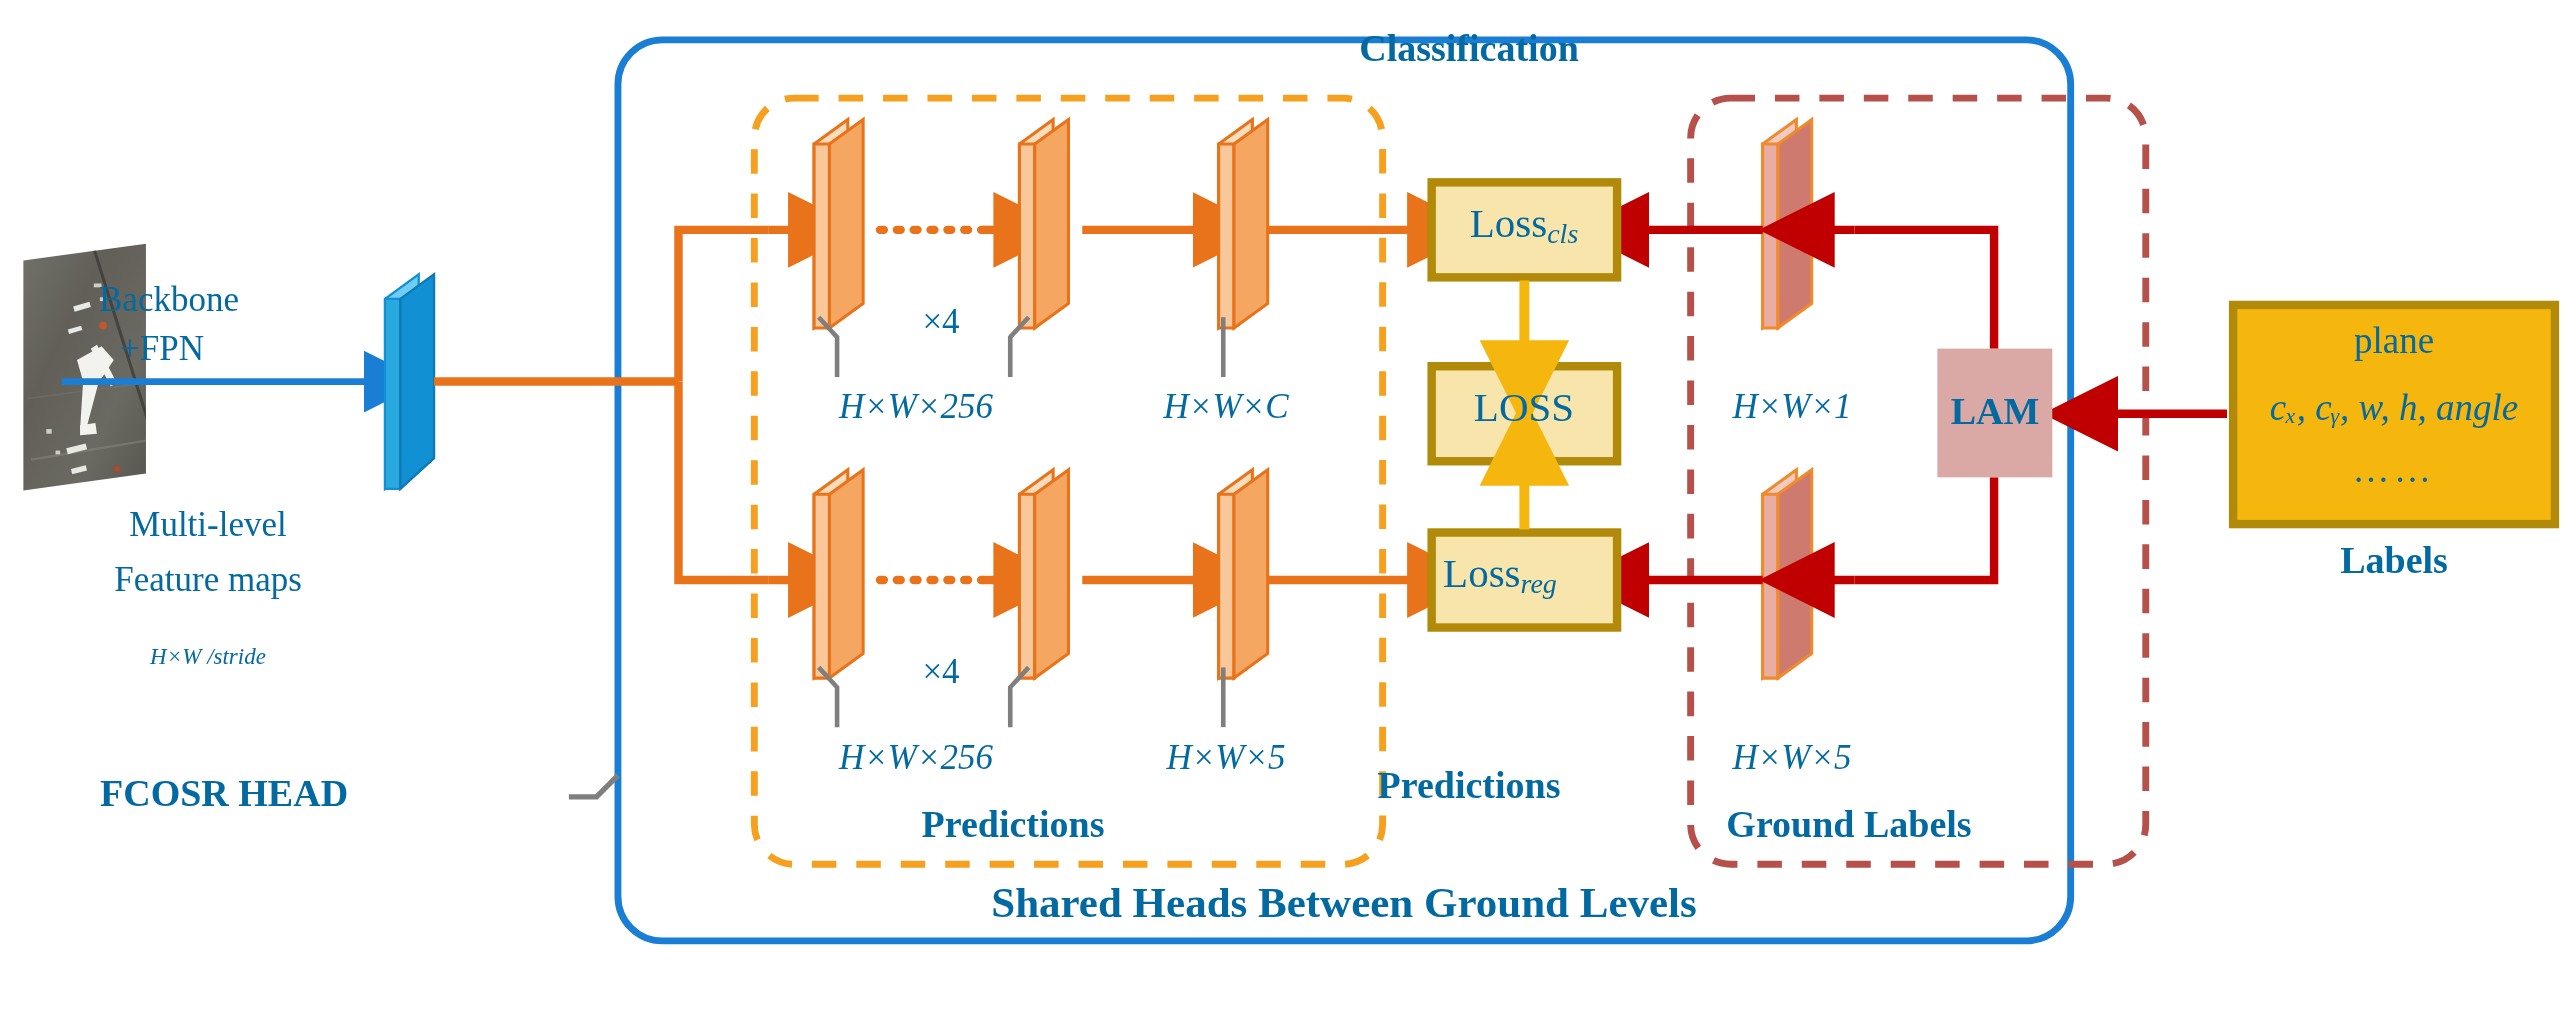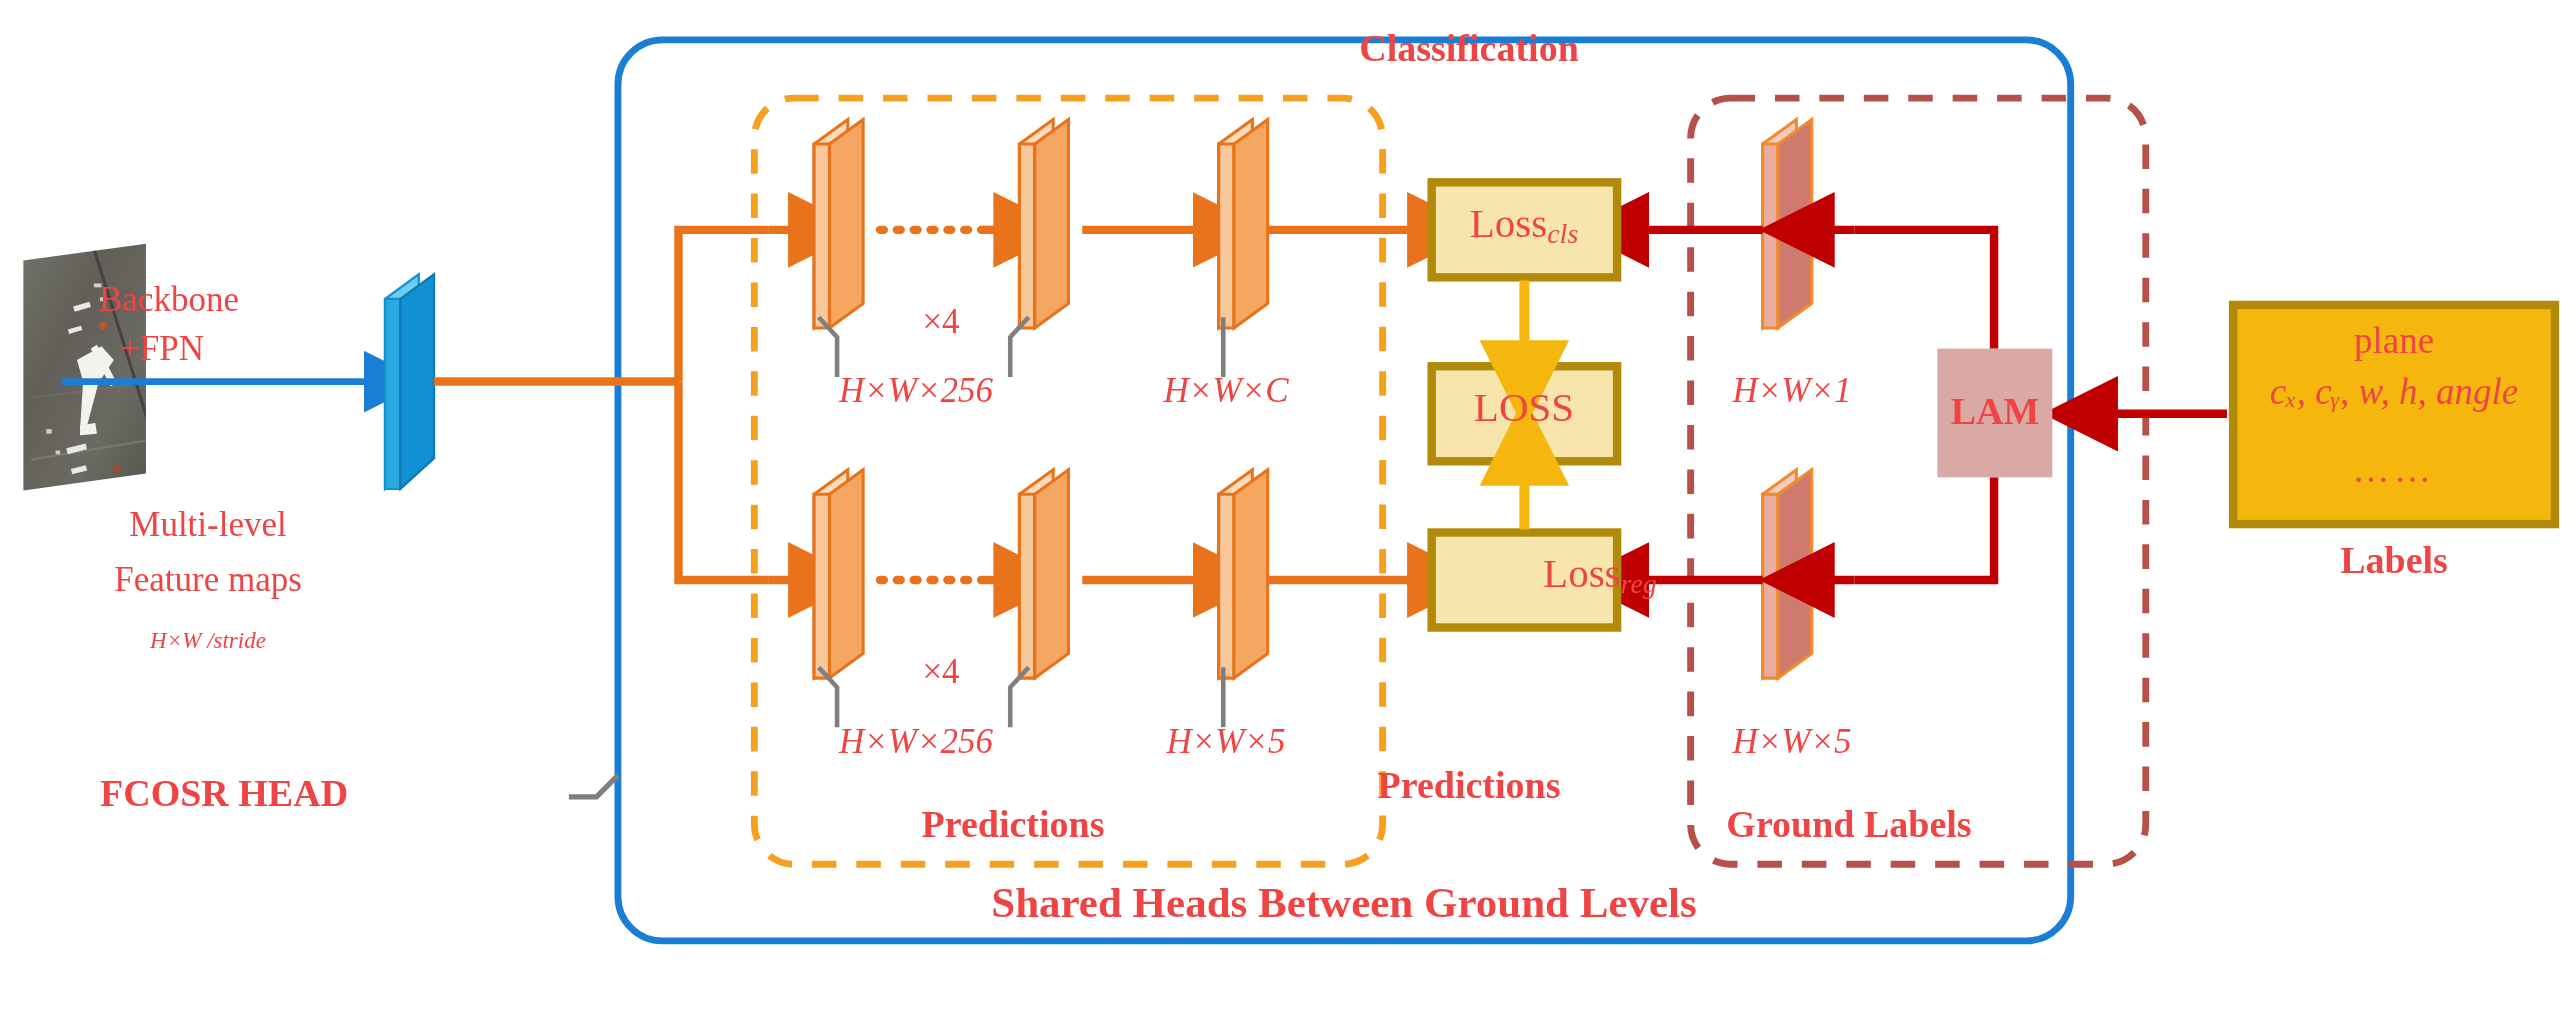--- a/index.html
+++ b/index.html
@@ -1,23 +1,23 @@
 <!DOCTYPE html>
 <html style="font-size:12.3px"><head>
 <meta charset="utf-8">
 <style>
   html,body{margin:0;padding:0;background:#ffffff;}
   body{width:2576px;height:1016px;overflow:hidden;
        font-family:"Liberation Serif","DejaVu Serif",serif;}
   #stage{position:relative;width:2576px;height:1016px;background:#fff;}
   svg.layer{position:absolute;left:0;top:0;width:2576px;height:1016px;}
-  .lbl{position:absolute;white-space:nowrap;color:#ef4444;line-height:1;}
+  .lbl{position:absolute;white-space:nowrap;color:#0369a1;line-height:1;}
   .serif{font-family:"Liberation Serif","DejaVu Serif",serif;}
   .bold{font-weight:bold;}
-  .ital{font-style:italic;}
+  .ital{font-style:italic;margin-top:16px;}
   .ctr{transform:translateX(-50%);text-align:center;}
 </style>
 </head>
 <body>
 
 <div id="stage">
 
   <svg class="layer" viewBox="0 0 3361 1326">
     <defs>
 
@@ -214,21 +214,21 @@
   <div class="lbl serif ctr" style="left:941px;top:654px;font-size:35px;">×4</div>
   <div class="lbl serif ital ctr" style="left:916px;top:724px;font-size:35px;">H×W×256</div>
   <div class="lbl serif ital ctr" style="left:1226px;top:724px;font-size:35px;">H×W×5</div>
 
   <div class="lbl serif bold ctr" style="left:1013px;top:805px;font-size:38px;">Predictions</div>
 
   <div class="lbl serif ctr" style="left:1524px;top:203px;font-size:41px;">
     <span>Loss</span><span style="font-size:28px;font-style:italic;vertical-align:-0.22em;">cls</span>
   </div>
   <div class="lbl serif ctr" style="left:1524px;top:387px;font-size:41px;">LOSS</div>
-  <div class="lbl serif ctr" style="left:1600px;top:553px;font-size:41px;">
+  <div class="lbl serif ctr" style="left:1500px;top:553px;font-size:41px;">
     <span>Loss</span><span style="font-size:28px;font-style:italic;vertical-align:-0.22em;">reg</span>
   </div>
 
   <div class="lbl serif ital ctr" style="left:1792px;top:373px;font-size:35px;">H×W×1</div>
   <div class="lbl serif ital ctr" style="left:1792px;top:724px;font-size:35px;">H×W×5</div>
   <div class="lbl serif bold ctr" style="left:1849px;top:805px;font-size:38px;">Ground Labels</div>
 
   <div class="lbl serif bold ctr" style="left:1995px;top:392px;font-size:38px;">LAM</div>
 
   <div class="lbl serif ctr" style="left:2394px;top:322px;font-size:37px;">plane</div>

